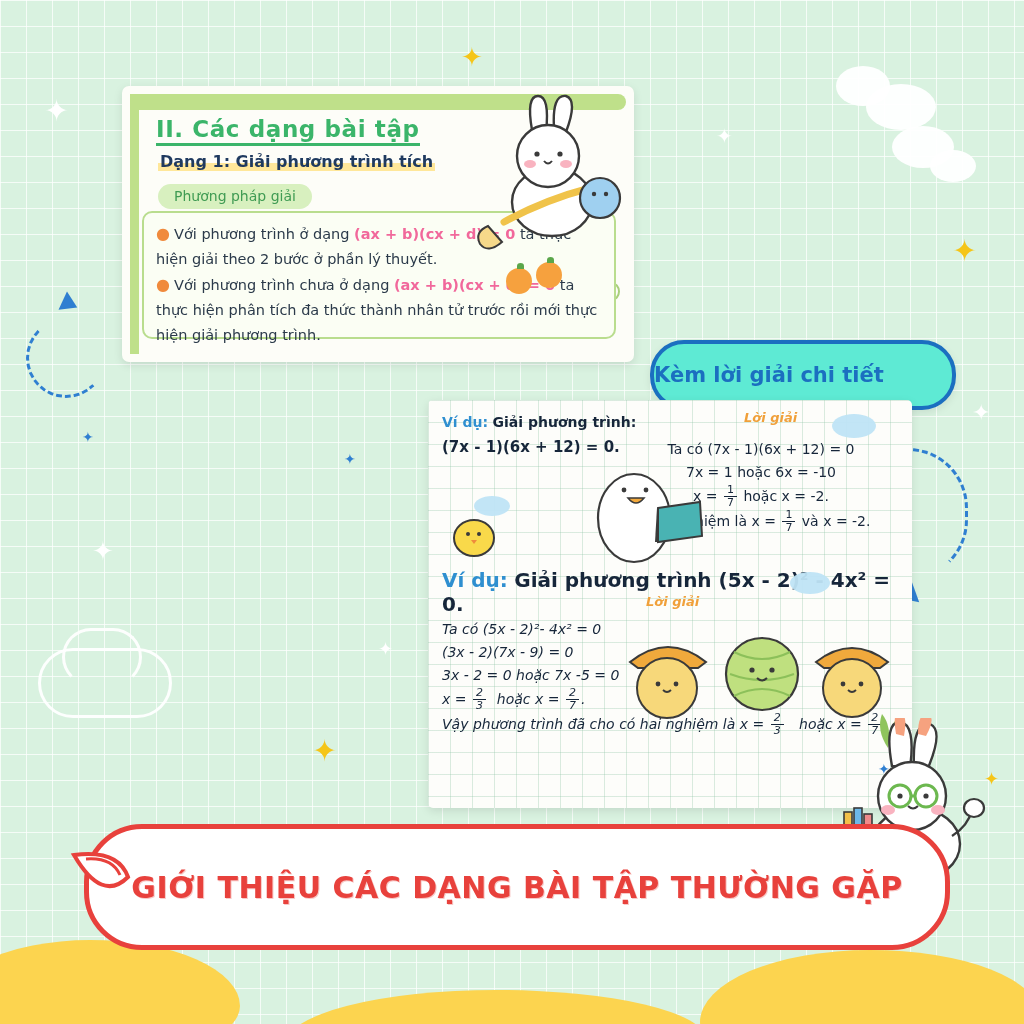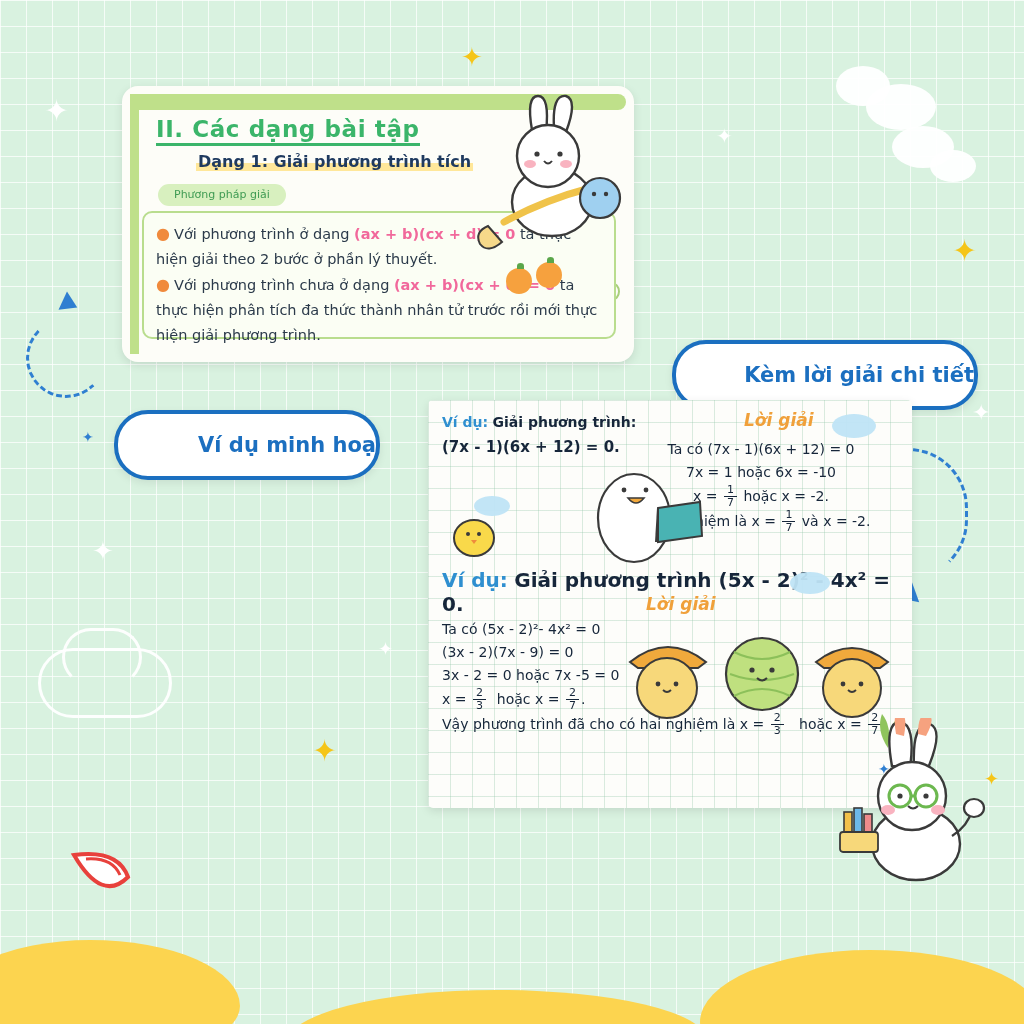--- a/index.html
+++ b/index.html
@@ -95,21 +95,21 @@
   }
 
   
   #card-theory {
     position: absolute;
     left: 122px;
     top: 86px;
     width: 512px;
     height: 276px;
     background: #fdfdf8;
-    border-radius: 16px;
+    border-radius: 7px;
     box-shadow: 0 3px 10px rgba(0,0,0,.10);
     overflow: hidden;
   }
   #card-theory .green-strip {
     position: absolute;
     left: 8px; top: 8px;
     width: 496px; height: 16px;
     background: #bfe08a;
     border-radius: 8px;
   }
@@ -151,28 +151,27 @@
   .heading-sub {
     position: absolute;
     left: 36px; top: 66px;
     font-size: 16px;
     font-weight: bold;
     color: #1f3a5f;
   }
   .heading-sub .hl {
     background: linear-gradient(transparent 58%, #ffe79a 58%);
     padding: 0 2px;
-    margin-left: 38px;
   }
   .method-pill {
     position: absolute;
     left: 36px; top: 98px;
     background: #d8f0bf;
     color: #3f9b53;
-    font-size: 11px;
+    font-size: 14px;
     padding: 4px 16px 5px 16px;
     border-radius: 14px;
   }
   .note-box {
     position: absolute;
     left: 20px; top: 125px;
     width: 474px; height: 128px;
     border: 2px solid #b9dd8e;
     border-radius: 10px;
     background: #fbfef4;
@@ -210,29 +209,28 @@
     width: 7px; height: 6px;
     background: #5aa64a;
     border-radius: 50% 50% 0 0;
   }
 
   
   .pill-label {
     position: absolute;
     border: 4px solid #1b6fc0;
     border-radius: 34px;
-    background: #ffffff;
+    background: #5eead4;
     color: #1b6fc0;
     font-size: 21px;
     font-weight: bold;
     display: flex;
     align-items: center;
-    justify-content: flex-end;
+    justify-content: flex-start;
     box-shadow: 0 3px 8px rgba(0,0,0,.08);
-    margin-left: 22px;
   }
   #label-kem { left: 650px; top: 340px; width: 298px; height: 62px; }
   #label-vd  { left: 92px;  top: 410px; width: 258px; height: 62px; }
 
   
   #card-examples {
     position: absolute;
     left: 428px;
     top: 400px;
     width: 484px;
@@ -252,21 +250,21 @@
   .ex-label {
     color: #2f8fd0;
     font-weight: bold;
   }
   .ex-text {
     color: #16263a;
     font-weight: bold;
   }
   .loigiai {
     color: #f0a03a;
-    font-size: 17px;
+    font-size: 13px;
     font-weight: bold;
     font-style: italic;
   }
   .sol-line {
     font-size: 14px;
     color: #16263a;
     line-height: 23px;
   }
   .frac {
     display: inline-block;
@@ -418,23 +416,20 @@
       <circle cx="150" cy="100" r="2.2" fill="#3a3a3a"></circle>
       <circle cx="162" cy="100" r="2.2" fill="#3a3a3a"></circle>
     </svg>
     <div class="orange-fruit" style="left:384px;top:182px;"></div>
     <div class="orange-fruit" style="left:414px;top:176px;"></div>
   </div>
 
   <div class="pill-label" id="label-kem">
     <span>Kèm lời giải chi tiết</span>
   </div>
-  <div class="pill-label" id="label-vd">
-    <span>Ví dụ minh hoạ</span>
-  </div>
 
   <div id="card-examples">
     <div class="minigrid"></div>
 
     <div style="position:absolute;left:14px;top:14px;font-size:14px;">
       <span class="ex-label">Ví dụ:</span>
       <span class="ex-text">Giải phương trình:</span>
     </div>
     <div style="position:absolute;left:14px;top:38px;font-size:15px;" class="ex-text">(7x - 1)(6x + 12) = 0.</div>
 
@@ -449,21 +444,21 @@
         hai nghiệm là x = <span class="frac"><span class="num">1</span><span class="den">7</span></span> và x = -2.
       </div>
     </div>
 
     <div style="position:absolute;left:14px;top:168px;font-size:20px;">
       <span class="ex-label">Ví dụ:</span>
       <span class="ex-text">Giải phương trình (5x - 2)² - 4x² = 0.</span>
     </div>
     <div class="loigiai" style="position:absolute;left:218px;top:194px;">Lời giải</div>
 
-    <div style="position:absolute;left:14px;top:218px;width:450px;">
+    <div style="position:absolute;left:14px;top:218px;width:450px;font-style:italic;">
       <div class="sol-line">Ta có (5x - 2)²- 4x² = 0</div>
       <div class="sol-line">(3x - 2)(7x - 9) = 0</div>
       <div class="sol-line">3x - 2 = 0 hoặc 7x -5 = 0</div>
       <div class="sol-line">
         x = <span class="frac"><span class="num">2</span><span class="den">3</span></span> &nbsp;hoặc x = <span class="frac"><span class="num">2</span><span class="den">7</span></span>.
       </div>
       <div class="sol-line">
         Vậy phương trình đã cho có hai nghiệm là x = <span class="frac"><span class="num">2</span><span class="den">3</span></span> &nbsp; hoặc x = <span class="frac"><span class="num">2</span><span class="den">7</span></span>.
       </div>
     </div>
@@ -537,17 +532,20 @@
 
   <svg style="position:absolute;left:838px;top:806px;width:46px;height:50px;" viewBox="0 0 46 50">
     <rect x="6" y="6" width="8" height="22" fill="#f2c04a" stroke="#3a3a3a" stroke-width="1.6"></rect>
     <rect x="16" y="2" width="8" height="26" fill="#6cb8e8" stroke="#3a3a3a" stroke-width="1.6"></rect>
     <rect x="26" y="8" width="8" height="20" fill="#ef8b8b" stroke="#3a3a3a" stroke-width="1.6"></rect>
     <rect x="2" y="26" width="38" height="20" rx="3" fill="#f7d87a" stroke="#3a3a3a" stroke-width="1.8"></rect>
   </svg>
   <div class="sparkle" style="left:984px;top:770px;font-size:18px;">✦</div>
   <div class="sparkle blue" style="left:878px;top:762px;font-size:14px;">✦</div>
 
+  <div id="banner">
+    <div id="banner-text">GIỚI THIỆU CÁC DẠNG BÀI TẬP THƯỜNG GẶP</div>
+  </div>
   <svg class="banner-icon" viewBox="0 0 70 64">
     <path d="M6 10 q44 -6 54 22 q-26 26 -54 -22 z" fill="#fff" stroke="#e8413c" stroke-width="4"></path>
     <path d="M18 14 q26 -2 34 16" fill="none" stroke="#e8413c" stroke-width="3"></path>
   </svg>
 </div>
 
 </body></html>

